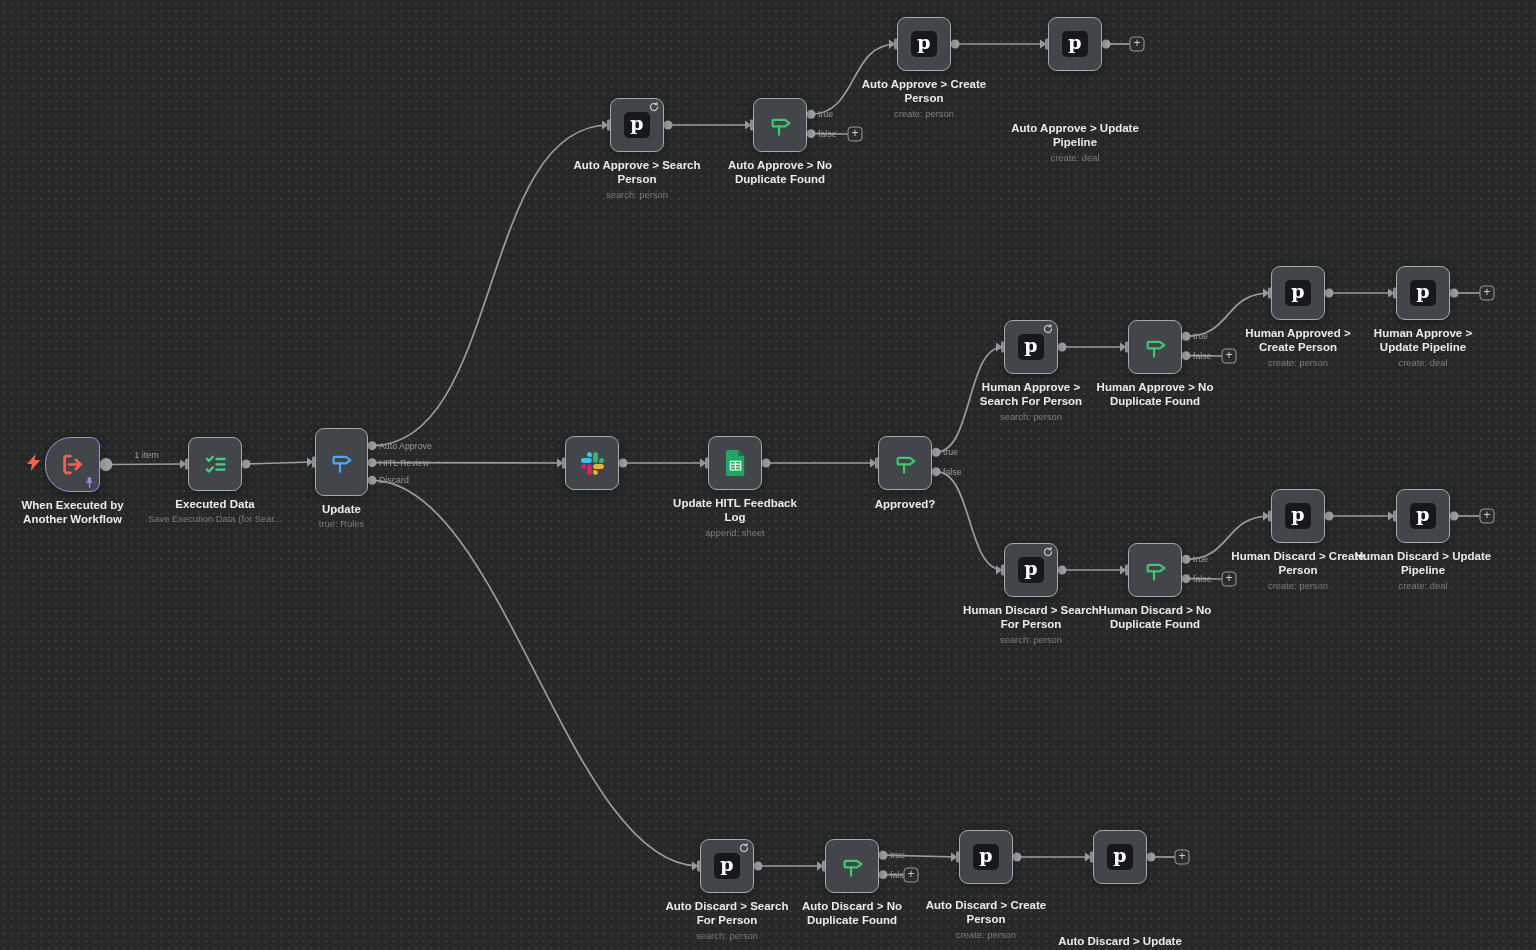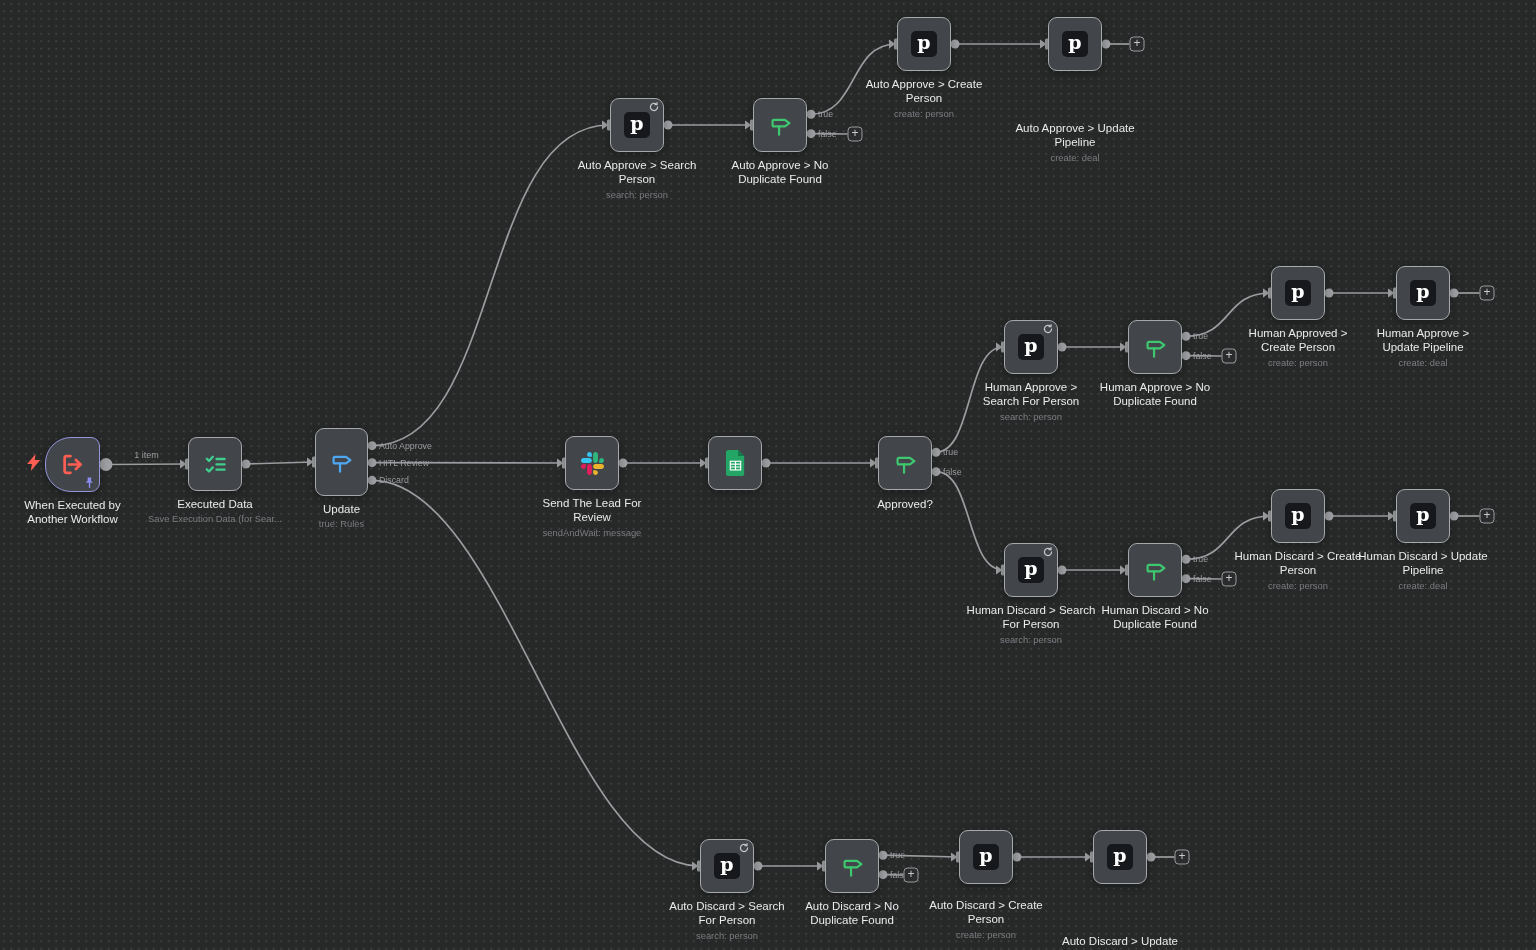--- a/index.html
+++ b/index.html
@@ -26,21 +26,21 @@
     color:#fff;font-family:"DejaVu Serif",serif;font-weight:bold;
     font-size:19px;line-height:1;padding-bottom:4px;box-sizing:border-box;
   }
   .badge-refresh{position:absolute;top:3px;right:4px;line-height:0;}
   .badge-pin{position:absolute;bottom:3px;right:5px;line-height:0;}
   .node-label{
     position:absolute;z-index:2;transform:translateX(-50%);
     width:190px;text-align:center;pointer-events:none;
   }
   .node-title{
-    color:#e9eaeb;font-size:11.5px;font-weight:400;line-height:1.26;
+    color:#e9eaeb;font-size:11.5px;font-weight:700;line-height:1.26;
     white-space:pre-line;
   }
   .node-sub{color:#7b7d81;font-size:9.4px;margin-top:2px;}
   .plus-btn{
     position:absolute;z-index:2;width:15px;height:15px;box-sizing:border-box;
     transform:translate(-50%,-50%);
     background:#2b2c2d;border:1.6px solid #9a9c9f;border-radius:4px;
     color:#c9cbce;font-size:12px;line-height:11px;text-align:center;cursor:pointer;
   }
   .free-icon{position:absolute;z-index:2;line-height:0;}
@@ -273,37 +273,37 @@
     <div class="node action" style="left: 565px; top: 436px; width: 54px; height: 54px;">
       <span class="icon">
         <svg width="23" height="23" viewBox="0 0 122.8 122.8">
           <path d="M25.8 77.6c0 7.1-5.8 12.9-12.9 12.9S0 84.7 0 77.6s5.8-12.9 12.9-12.9h12.9v12.9zm6.5 0c0-7.1 5.8-12.9 12.9-12.9s12.9 5.8 12.9 12.9v32.3c0 7.1-5.8 12.9-12.9 12.9s-12.9-5.8-12.9-12.9V77.6z" fill="#E01E5A"></path>
           <path d="M45.2 25.8c-7.1 0-12.9-5.8-12.9-12.9S38.1 0 45.2 0s12.9 5.8 12.9 12.9v12.9H45.2zm0 6.5c7.1 0 12.9 5.8 12.9 12.9s-5.8 12.9-12.9 12.9H12.9C5.8 58.1 0 52.3 0 45.2s5.8-12.9 12.9-12.9h32.3z" fill="#36C5F0"></path>
           <path d="M97 45.2c0-7.1 5.8-12.9 12.9-12.9s12.9 5.8 12.9 12.9-5.8 12.9-12.9 12.9H97V45.2zm-6.5 0c0 7.1-5.8 12.9-12.9 12.9s-12.9-5.8-12.9-12.9V12.9C64.7 5.8 70.5 0 77.6 0s12.9 5.8 12.9 12.9v32.3z" fill="#2EB67D"></path>
           <path d="M77.6 97c7.1 0 12.9 5.8 12.9 12.9s-5.8 12.9-12.9 12.9-12.9-5.8-12.9-12.9V97h12.9zm0-6.5c-7.1 0-12.9-5.8-12.9-12.9s5.8-12.9 12.9-12.9h32.3c7.1 0 12.9 5.8 12.9 12.9s-5.8 12.9-12.9 12.9H77.6z" fill="#ECB22E"></path>
         </svg>
       </span>
     </div>
-    <div class="node-label" style="left: 592px; top: 496px;">
-      <div class="node-title">Send The Lead For
-Review</div>
-      <div class="node-sub">sendAndWait: message</div>
-    </div>
     <div class="node action" style="left: 708px; top: 436px; width: 54px; height: 54px;">
       <span class="icon">
         <svg width="21" height="26" viewBox="0 0 24 30">
           <path d="M4 0 h11 l7 7 v20 a3 3 0 0 1 -3 3 H4 a3 3 0 0 1 -3 -3 V3 a3 3 0 0 1 3 -3 Z" fill="#23a566"></path>
           <path d="M15 0 l7 7 h-7 Z" fill="#12774a"></path>
           <g stroke="#fff" stroke-width="1.3" fill="none">
             <rect x="6" y="13" width="12" height="10"></rect>
             <path d="M12 13 V23 M6 16.3 H18 M6 19.6 H18"></path>
           </g>
         </svg>
       </span>
     </div>
+    <div class="node-label" style="left: 735px; top: 496px;">
+      <div class="node-title">Update HITL Feedback
+Log</div>
+      <div class="node-sub">append: sheet</div>
+    </div>
     <div class="node if" style="left: 878px; top: 436px; width: 54px; height: 54px;">
       <span class="icon">
         <svg width="27" height="27" viewBox="0 0 28 28" fill="none" stroke="#3ec76f" stroke-width="2.3" stroke-linejoin="round">
           <path d="M7 8.2 H18.6 L23.2 11.6 L18.6 15 H7 A1.2 1.2 0 0 1 5.8 13.8 V9.4 A1.2 1.2 0 0 1 7 8.2 Z"></path>
           <path d="M12.5 15 V23.5" stroke-linecap="round"></path>
         </svg>
       </span>
     </div>
     <div class="node-label" style="left: 905px; top: 468px; margin-top: 29px;">
       <div class="node-title">Approved?</div>

